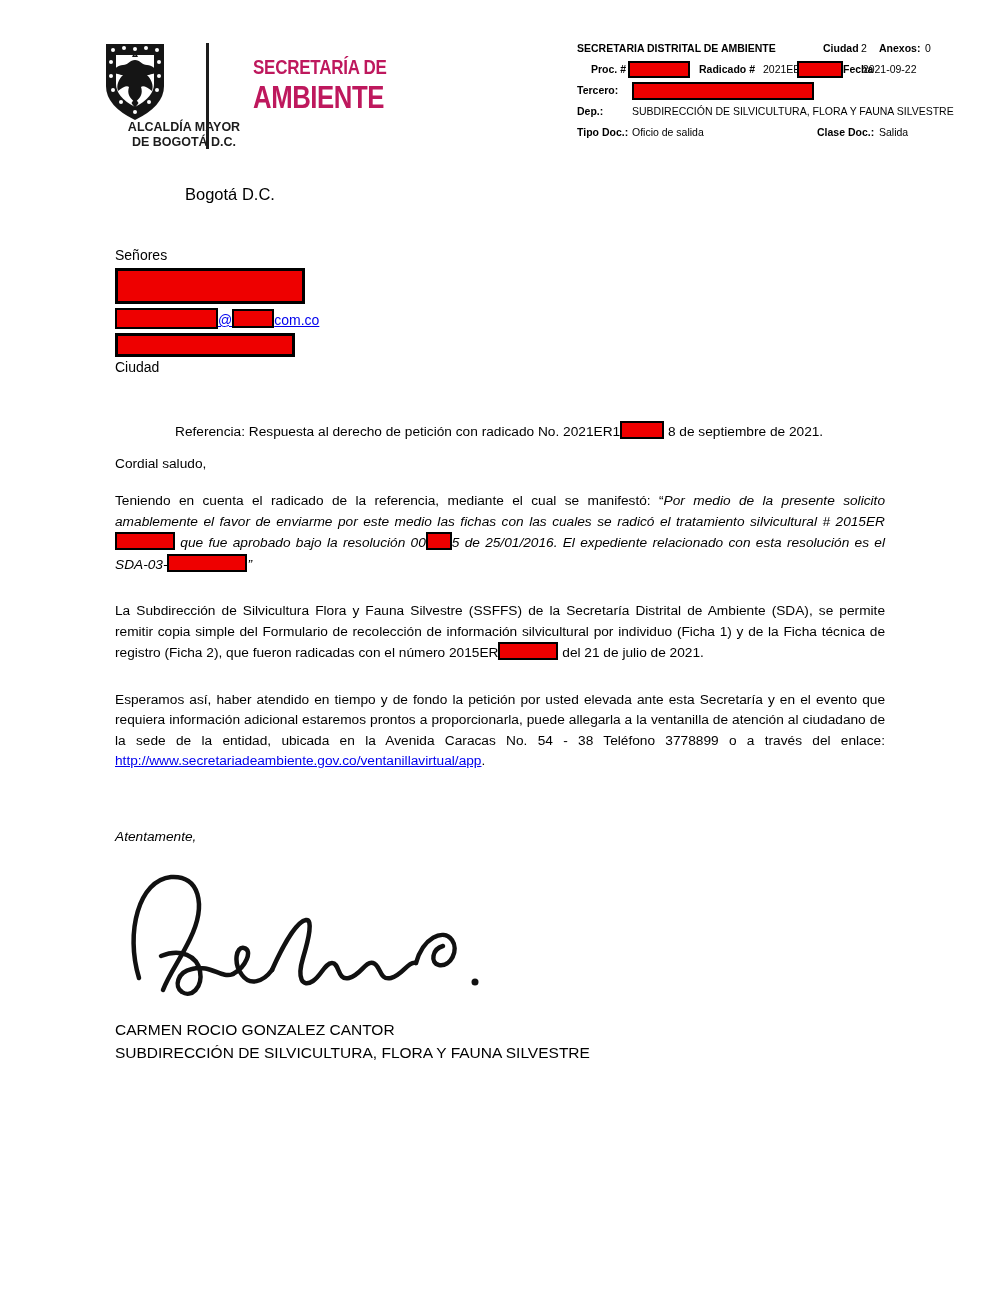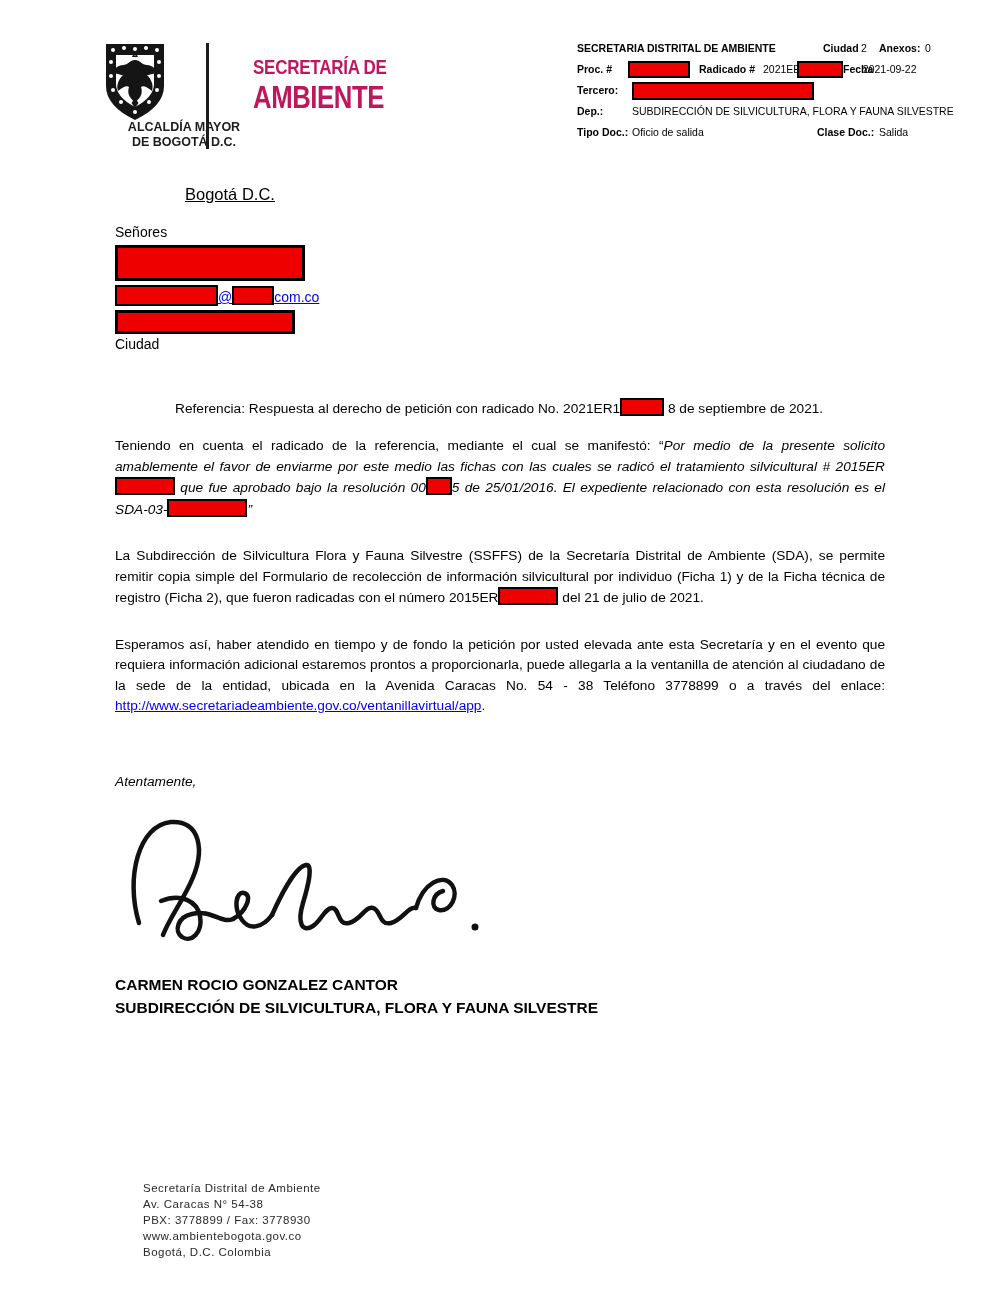--- a/index.html
+++ b/index.html
@@ -19,43 +19,43 @@
   .stamp{position:absolute;left:577px;top:42px;width:420px;height:105px;font-size:10.5px;}
   .stamp .abs{position:absolute;white-space:nowrap;}
   .stamp b{font-weight:bold;}
   .r{display:inline-block;background:#ee0000;border:2px solid #000;vertical-align:-3px;}
   .r-proc{width:58px;height:13px;}
   .r-rad{width:42px;height:13px;}
   .r-terc{width:178px;height:14px;}
 
   
   .letter{position:absolute;left:115px;top:185px;width:770px;font-size:13.7px;}
-  .city{font-size:16.5px;margin-left:70px;text-decoration:underline;}
-  .recipient{margin-top:20px;}
+  .city{font-size:16.5px;margin-left:70px;}
+  .recipient{margin-top:43px;}
   .salutation{font-size:14px;}
   .box-big{width:184px;height:30px;background:#ee0000;border:3px solid #000;margin:5px 0 4px;}
   .email-line{color:#0000ee;text-decoration:underline;font-size:14px;}
   .box-email1{width:99px;height:17px;background:#ee0000;border:2px solid #000;display:inline-block;vertical-align:-4px;}
   .box-email2{width:38px;height:15px;background:#ee0000;border:2px solid #000;display:inline-block;vertical-align:-3px;}
   .box-line3{width:174px;height:18px;background:#ee0000;border:3px solid #000;margin:4px 0 2px;}
   .cityline{font-size:14px;}
   .reference{margin-top:46px;padding-left:60px;}
   .greeting{margin-top:17px;}
   .para{text-align:justify;line-height:20.5px;margin:26px 0 0;}
   .para.first{margin-top:20px;}
   .q{font-style:italic;}
   .r-ref{width:40px;height:14px;}
   .r-p1a{width:56px;height:14px;}
   .r-p1b{width:22px;height:14px;}
   .r-p1c{width:76px;height:14px;}
   .r-p2{width:56px;height:14px;}
   a.link{color:#0000ee;text-decoration:underline;cursor:pointer;}
   .closing{margin-top:57px;font-style:italic;}
   .signature{margin:22px 0 0 8px;}
-  .signer{margin-top:24px;font-weight:bold;font-size:15.5px;line-height:23.5px;}
+  .signer{margin-top:14px;font-weight:normal;font-size:15.5px;line-height:23.5px;}
 
   
   .footer-info{position:absolute;left:143px;top:1180px;font-size:11.5px;line-height:16px;
                letter-spacing:.5px;color:#2a2a2a;}
   .bogota-logo{position:absolute;left:505px;top:1150px;width:230px;height:115px;}
   .bogota-text{position:absolute;left:7px;top:52px;font-size:49px;font-weight:bold;
                letter-spacing:-2px;color:#3c3c3c;white-space:nowrap;transform:scaleX(.95);transform-origin:left;}
   .bogota-stars{position:absolute;left:125px;top:0;}
 </style>
 </head>
@@ -100,21 +100,21 @@
     </div>
   </div>
 
   <div class="stamp">
     <b class="abs" style="left:0;top:0;">SECRETARIA DISTRITAL DE AMBIENTE</b>
     <b class="abs" style="left:246px;top:0;">Ciudad</b>
     <span class="abs" style="left:284px;top:0;">2</span>
     <b class="abs" style="left:302px;top:0;">Anexos:</b>
     <span class="abs" style="left:348px;top:0;">0</span>
 
-    <b class="abs" style="left:0;top:21px;">Proc. #</b>
+    <b class="abs" style="left:14px;top:21px;">Proc. #</b>
     <span class="abs r r-proc" style="left:51px;top:19px;"></span>
     <b class="abs" style="left:122px;top:21px;">Radicado #</b>
     <span class="abs" style="left:186px;top:21px;">2021EE</span>
     <span class="abs r r-rad" style="left:220px;top:19px;"></span>
     <b class="abs" style="left:266px;top:21px;">Fecha</b>
     <span class="abs" style="left:280px;top:21px;">: 2021-09-22</span>
 
     <b class="abs" style="left:0;top:42px;">Tercero:</b>
     <span class="abs r r-terc" style="left:55px;top:40px;"></span>
 
@@ -137,20 +137,21 @@
         <span class="box-email1"></span><span>@</span><span class="box-email2"></span><span>com.co</span>
       </div>
       <div class="box-line3"></div>
       <div class="cityline">Ciudad</div>
     </div>
 
     <div class="reference">
       <span>Referencia: Respuesta al derecho de petición con radicado No. 2021ER1</span><span class="r r-ref"></span><span> 8 de septiembre de 2021.</span>
     </div>
 
+    <div class="greeting">Cordial saludo,</div>
 
     <p class="para first">
       <span>Teniendo en cuenta el radicado de la referencia, mediante el cual se manifestó: “</span><span class="q">Por medio de la presente solicito amablemente el favor de enviarme por este medio las fichas con las cuales se radicó el tratamiento silvicultural # 2015ER</span><span class="r r-p1a"></span><span class="q"> que fue aprobado bajo la resolución 00</span><span class="r r-p1b"></span><span class="q">5 de 25/01/2016. El expediente relacionado con esta resolución es el SDA-03-</span><span class="r r-p1c"></span><span class="q">”</span>
     </p>
 
     <p class="para">
       <span>La Subdirección de Silvicultura Flora y Fauna Silvestre (SSFFS) de la Secretaría Distrital de Ambiente (SDA), se permite remitir copia simple del Formulario de recolección de información silvicultural por individuo (Ficha 1) y de la Ficha técnica de registro (Ficha 2), que fueron radicadas con el número 2015ER</span><span class="r r-p2"></span><span> del 21 de julio de 2021.</span>
     </p>
 
     <p class="para">
@@ -167,22 +168,15 @@
       <path d="M293,97 C300,72 320,62 329,74 C336,84 328,101 316,99 C307,97 309,83 320,80"></path>
       <circle cx="352" cy="116" r="3.5" fill="#111" stroke="none"></circle>
     </svg>
 
     <div class="signer">
       <div>CARMEN ROCIO GONZALEZ CANTOR</div>
       <div>SUBDIRECCIÓN DE SILVICULTURA, FLORA Y FAUNA SILVESTRE</div>
     </div>
   </div>
 
-  <div class="footer-info">
-    <div>Secretaría Distrital de Ambiente</div>
-    <div>Av. Caracas N° 54-38</div>
-    <div>PBX: 3778899 / Fax: 3778930</div>
-    <div>www.ambientebogota.gov.co</div>
-    <div>Bogotá, D.C. Colombia</div>
-  </div>
 
 
 </div>
 
 </body></html>

